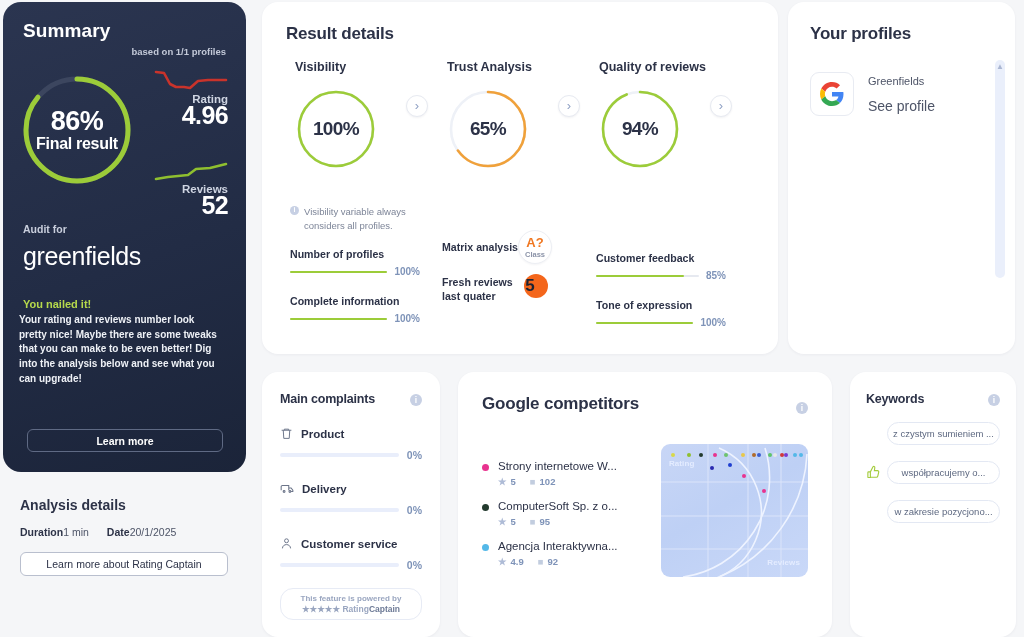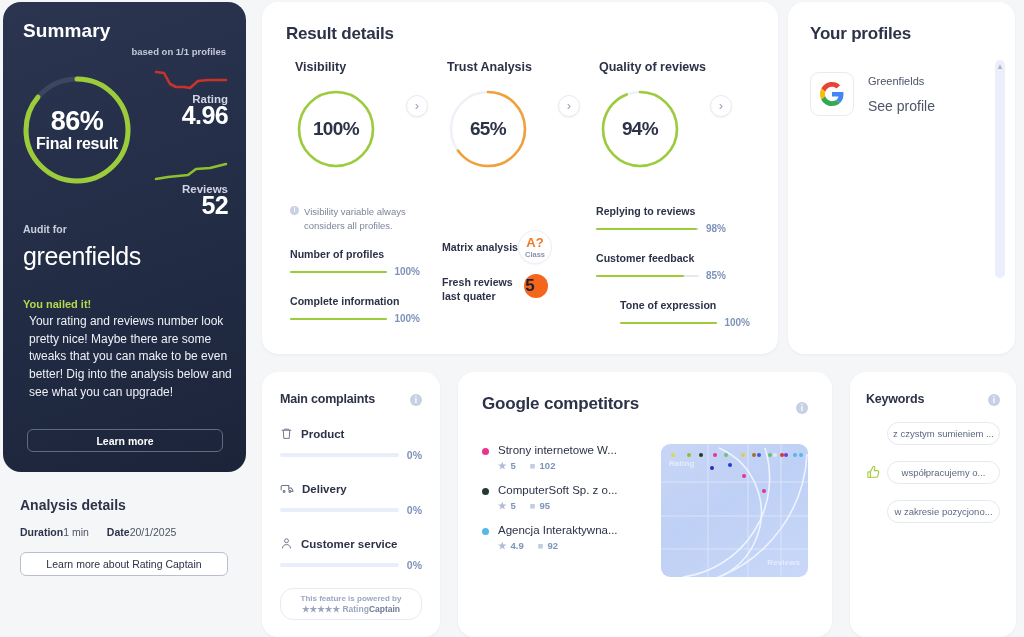--- a/index.html
+++ b/index.html
@@ -61,22 +61,22 @@
   }
   .audit-name {
     position: absolute; left: 20px; top: 240px;
     font-size: 25px; font-weight: 400; letter-spacing: -.4px;
   }
   .nailed {
     position: absolute; left: 20px; top: 296px;
     font-size: 11px; font-weight: 700; color: #b6d94c;
   }
   .nailed-body {
-    position: absolute; left: 26px; top: 311px; width: 205px;
-    font-size: 12px; line-height: 1.47; color: #eef1f6; font-weight: 400;
+    position: absolute; left: 16px; top: 311px; width: 205px;
+    font-size: 10px; line-height: 1.47; color: #eef1f6; font-weight: 700;
   }
   .learn-more-btn {
     position: absolute; left: 24px; top: 427px;
     width: 196px; height: 23px;
     border: 1px solid #5f6a84; border-radius: 6px;
     background: transparent; color: #fff;
     font-size: 10.5px; font-weight: 700;
     font-family: "Liberation Sans", sans-serif;
     cursor: pointer;
     display: flex; align-items: center; justify-content: center;
@@ -148,21 +148,21 @@
   .bar-label { font-size: 10.6px; font-weight: 700; color: #2c3247; white-space: nowrap; }
   .bar-row { display: flex; align-items: center; margin-top: 6px; }
   .bar-track { flex: 1; height: 2px; background: #e6e9f0; border-radius: 2px; position: relative; }
   .bar-fill { position: absolute; left: 0; top: 0; height: 2px; background: #9ccc39; border-radius: 2px; }
   .bar-pct { margin-left: 7px; font-size: 10px; font-weight: 700; color: #7e93b8; }
 
   .bl-1 { left: 28px; top: 246px; }
   .bl-2 { left: 28px; top: 293px; }
   .br-1 { left: 334px; top: 203px; }
   .br-2 { left: 334px; top: 250px; }
-  .br-3 { left: 334px; top: 297px; margin-left: 24px; }
+  .br-3 { left: 334px; top: 297px; }
 
   .mid-item { position: absolute; display: flex; align-items: center; }
   .mid-label { font-size: 10.6px; font-weight: 700; color: #2c3247; line-height: 1.35; width: 76px; }
   .mid-1 { left: 180px; top: 228px; }
   .mid-2 { left: 180px; top: 272px; }
   .class-badge {
     width: 34px; height: 34px; border-radius: 50%;
     border: 1px solid #edeff4; background: #fff;
     display: flex; flex-direction: column;
     align-items: center; justify-content: center;
@@ -228,21 +228,21 @@
     align-items: center; justify-content: center;
     color: #9aa6c0;
   }
   .powered-1 { font-size: 8px; font-weight: 600; }
   .powered-2 { font-size: 8.5px; font-weight: 700; margin-top: 1px; }
   .powered-2 b { color: #6d7a96; }
 
   
   .competitors-card { left: 458px; top: 372px; width: 374px; height: 265px; padding: 22px 24px; }
   .comp-body { display: flex; margin-top: 30px; }
-  .comp-list { width: 180px; }
+  .comp-list { width: 180px; margin-top: 16px; }
   .comp-item { display: flex; margin-bottom: 13px; }
   .comp-dot { width: 7px; height: 7px; border-radius: 50%; margin-top: 4px; flex: none; }
   .comp-info { margin-left: 9px; }
   .comp-name { font-size: 11.5px; color: #2c3247; font-weight: 500; white-space: nowrap; }
   .comp-stats { display: flex; align-items: center; gap: 4px; margin-top: 4px; font-size: 9.5px; color: #7e93b8; font-weight: 600; }
   .comp-stats .sep { width: 6px; }
   .scatter {
     width: 148px; height: 133px;
     background: linear-gradient(150deg, #c8d6f6 0%, #bed0f5 45%, #c9d8f8 100%);
     border-radius: 9px; position: relative; overflow: hidden;
@@ -404,29 +404,20 @@
       <div class="mid-label">
         <span>Fresh reviews</span><br>
         <span>last quater</span>
       </div>
       <div class="fresh-badge">
         <div class="fresh-circle"></div>
         <div class="fresh-num">5</div>
       </div>
     </div>
 
-    <div class="bar-item br-1">
-      <div class="bar-label">Replying to reviews</div>
-      <div class="bar-row">
-        <div class="bar-track">
-            <div class="bar-fill" style="width: 98%;"></div>
-          </div>
-        <div class="bar-pct">98%</div>
-      </div>
-    </div>
     <div class="bar-item br-2">
       <div class="bar-label">Customer feedback</div>
       <div class="bar-row">
         <div class="bar-track">
             <div class="bar-fill" style="width: 85%;"></div>
           </div>
         <div class="bar-pct">85%</div>
       </div>
     </div>
     <div class="bar-item br-3">

